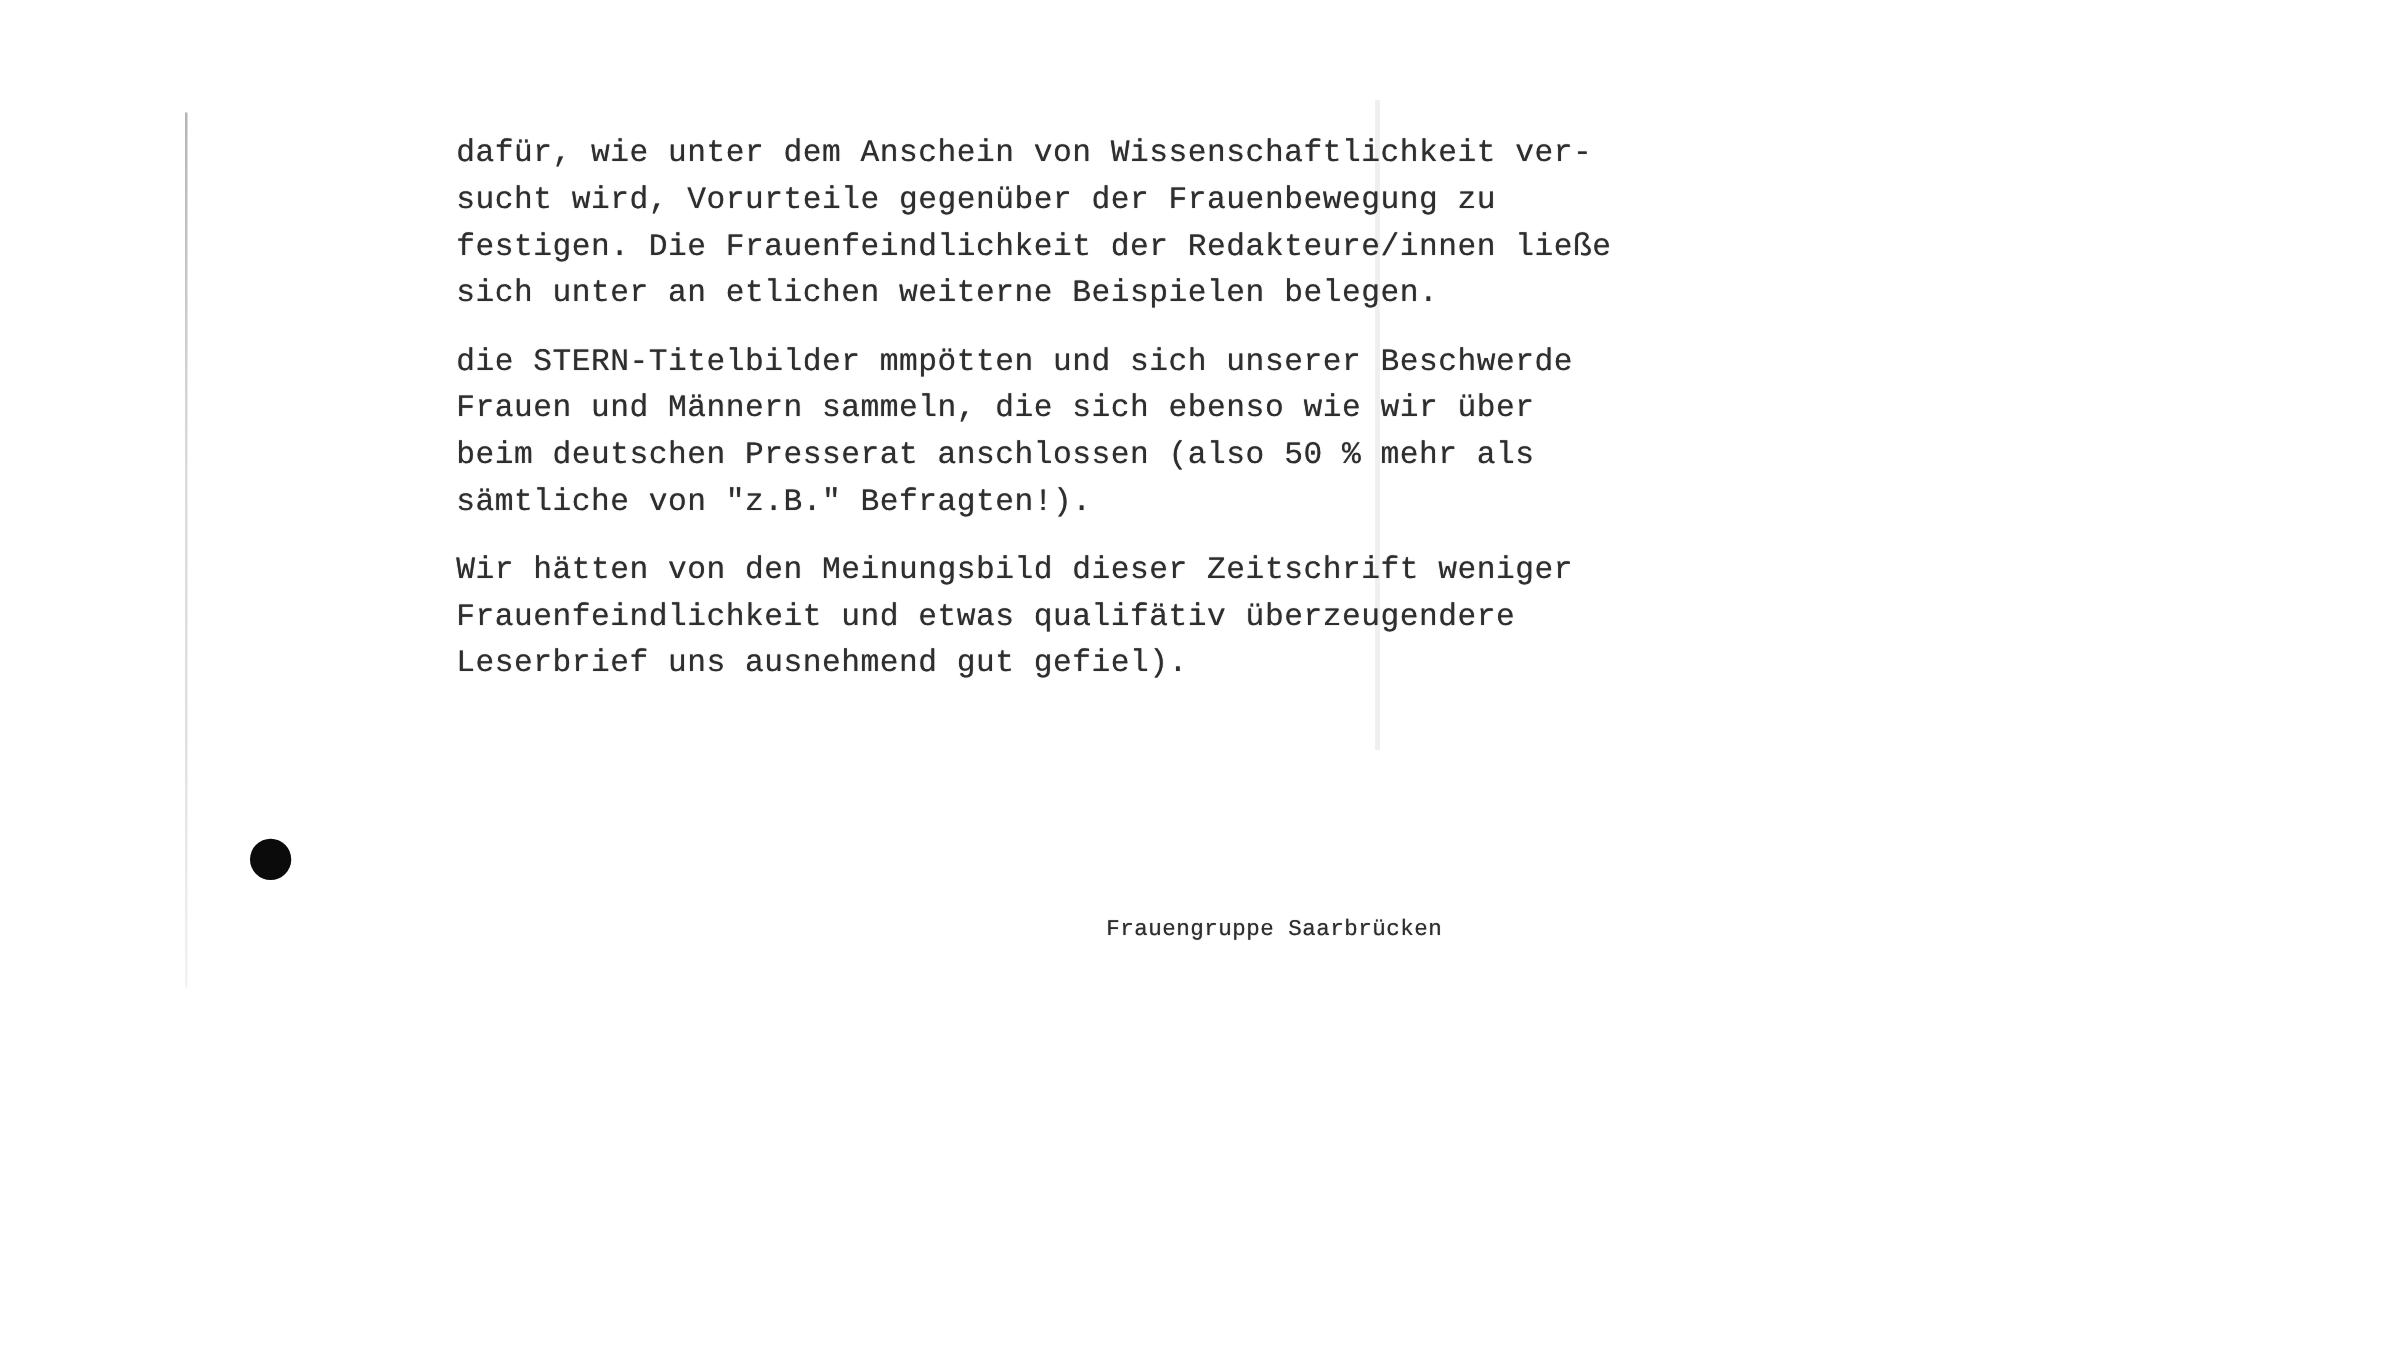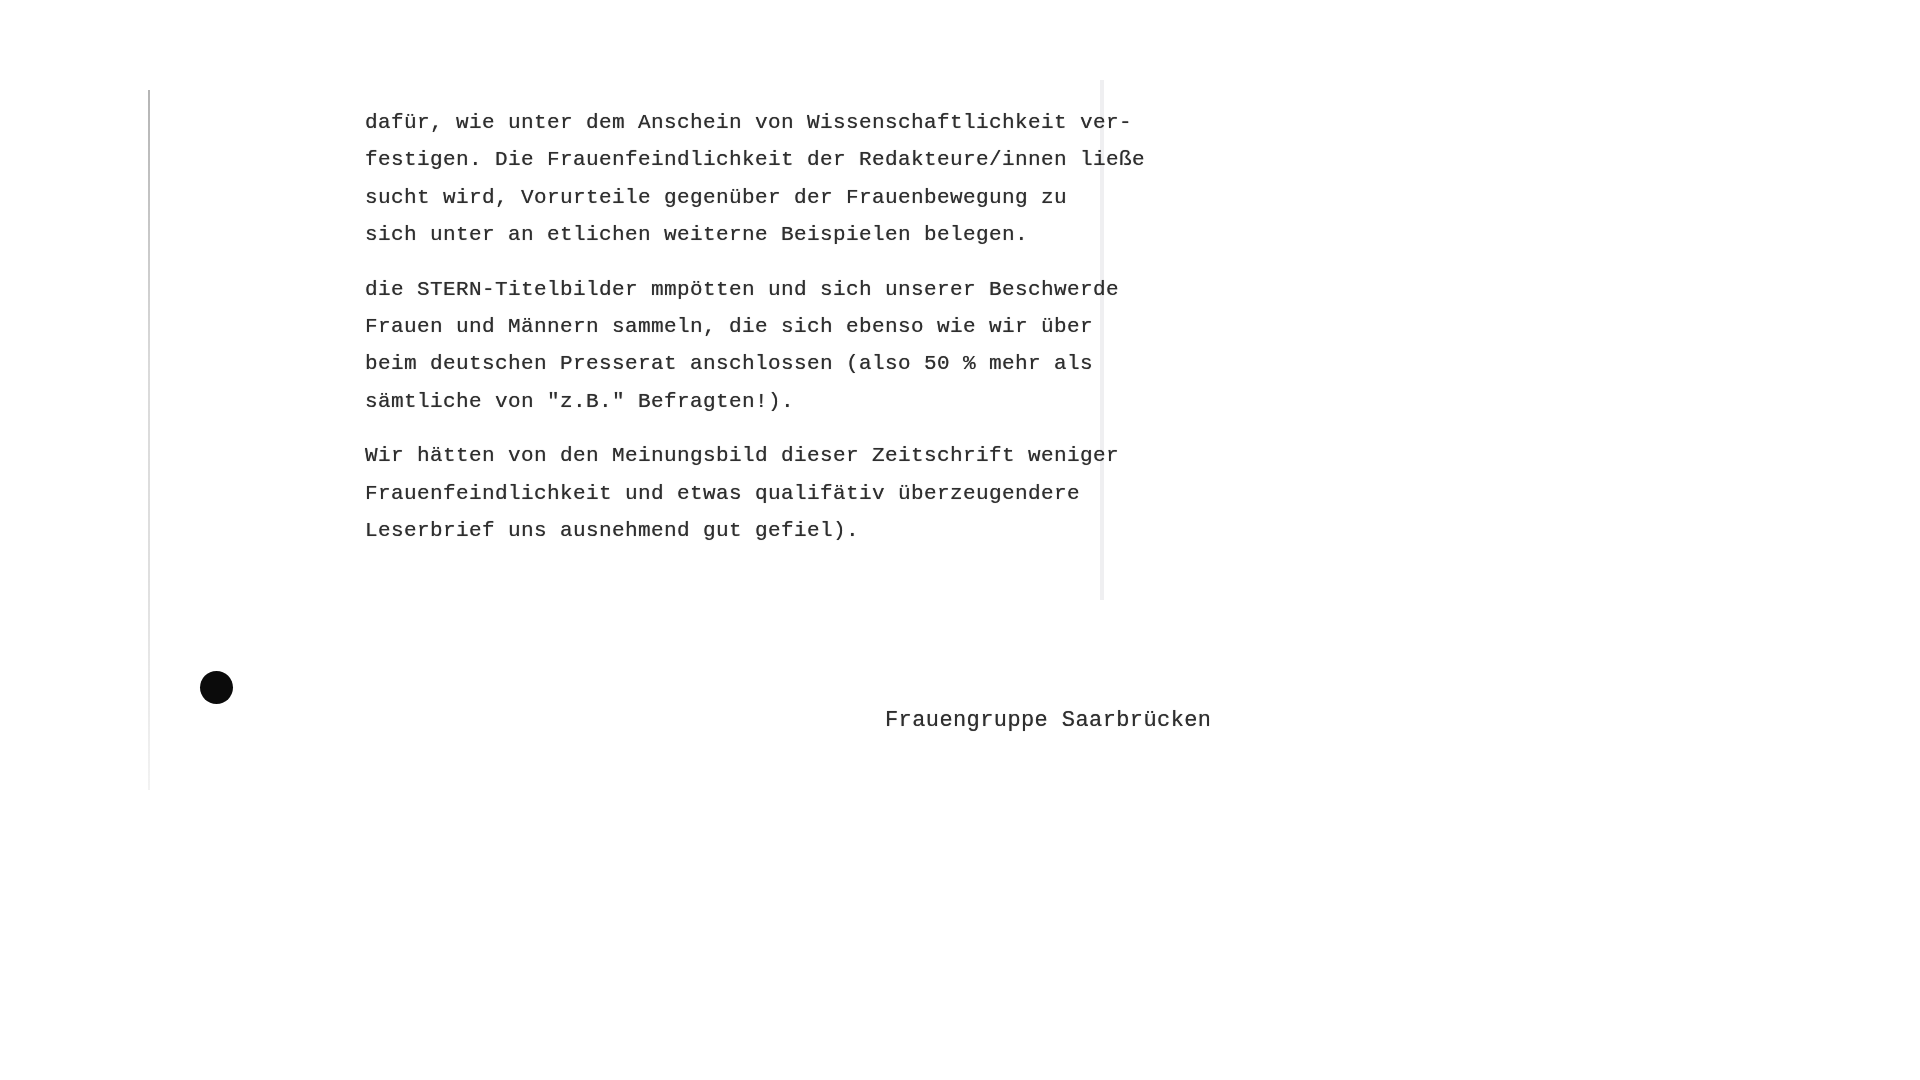--- a/index.html
+++ b/index.html
@@ -48,54 +48,54 @@
     width: 33px;
     height: 33px;
     border-radius: 50%;
     background: #0b0b0b;
   }
   .text-block {
     position: absolute;
     left: 365px;
     top: 104px;
     width: 960px;
-    font-size: 21px;
+    font-size: 25px;
     letter-spacing: 0.4px;
     line-height: 37.4px;
     text-shadow: 0 0 0.7px rgba(45,45,45,0.75);
   }
   .paragraph {
     margin: 0 0 17px 0;
   }
   .line {
     white-space: pre;
   }
   .signature {
     position: absolute;
     left: 885px;
-    top: 708px;
-    font-size: 22px;
+    top: 734px;
+    font-size: 18px;
     letter-spacing: 0.4px;
     text-shadow: 0 0 0.7px rgba(45,45,45,0.75);
     white-space: pre;
   }
 </style>
 </head>
 <body>
 
 <div class="page">
   <div class="fold-line"></div>
   <div class="scan-streak"></div>
   <div class="punch-hole"></div>
 
   <div class="text-block">
     <div class="paragraph">
         <div class="line">dafür, wie unter dem Anschein von Wissenschaftlichkeit ver-</div>
+        <div class="line">sucht wird, Vorurteile gegenüber der Frauenbewegung zu</div>
         <div class="line">festigen. Die Frauenfeindlichkeit der Redakteure/innen ließe</div>
-        <div class="line">sucht wird, Vorurteile gegenüber der Frauenbewegung zu</div>
         <div class="line">sich unter an etlichen weiterne Beispielen belegen.</div>
       </div>
     <div class="paragraph">
         <div class="line">die STERN-Titelbilder mmpötten und sich unserer Beschwerde</div>
         <div class="line">Frauen und Männern sammeln, die sich ebenso wie wir über</div>
         <div class="line">beim deutschen Presserat anschlossen (also 50 % mehr als</div>
         <div class="line">sämtliche von "z.B." Befragten!).</div>
       </div>
     <div class="paragraph">
         <div class="line">Wir hätten von den Meinungsbild dieser Zeitschrift weniger</div>

